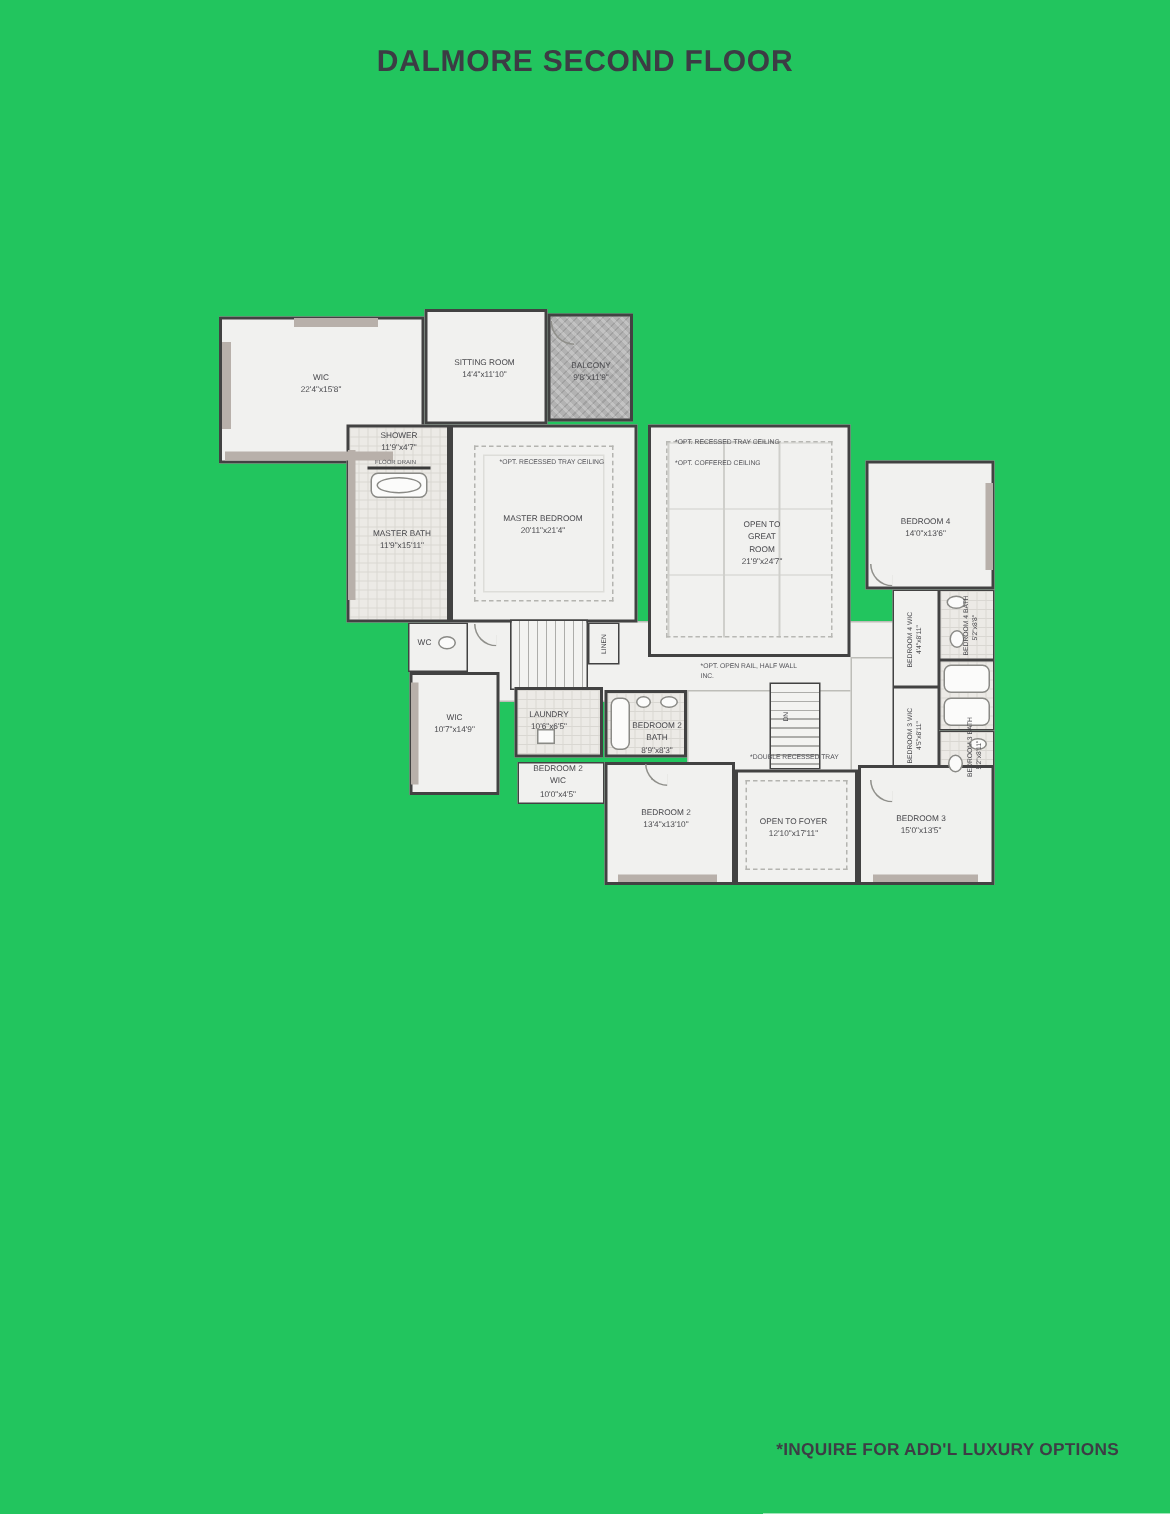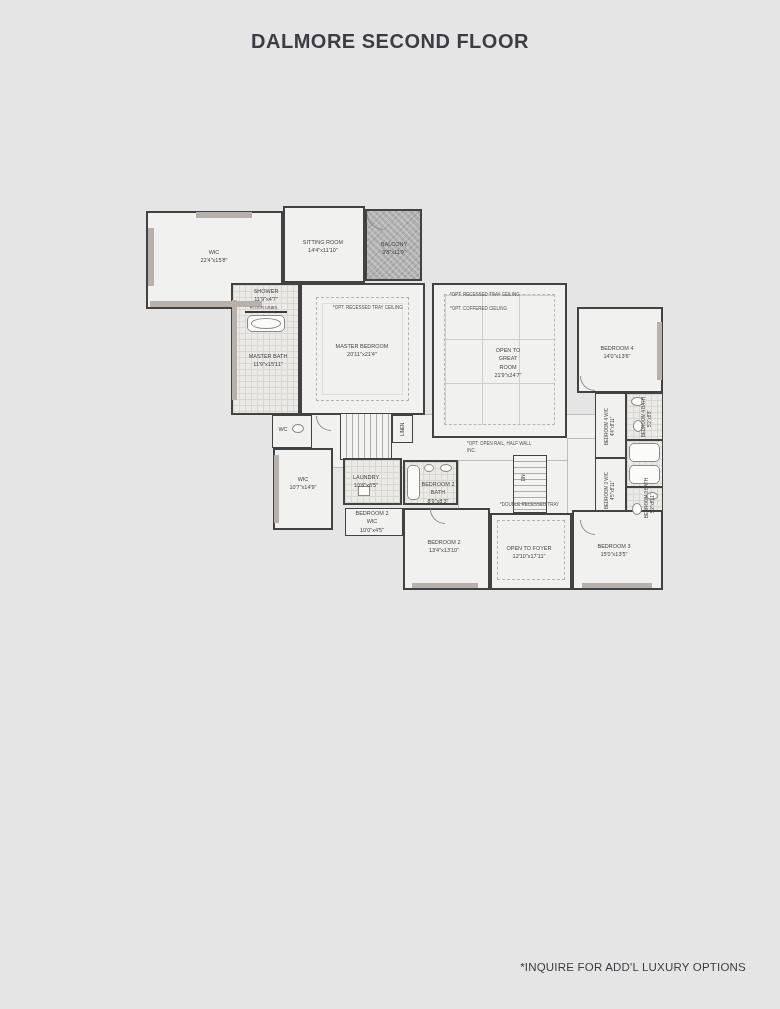--- a/index.html
+++ b/index.html
@@ -1,20 +1,20 @@
 <!DOCTYPE html>
 <html><head>
 <meta charset="utf-8">
 <style>
   html,body{margin:0;padding:0;background:#ffffff;}
-  #canvas{position:relative;width:780px;height:1009px;background:#e5e5e5;overflow:hidden;
+  #canvas{position:relative;width:780px;height:1009px;background:#22c55e;overflow:hidden;
           font-family:"Liberation Sans", sans-serif;color:#444;}
   .title{position:absolute;left:0;top:30px;width:780px;text-align:center;
          font-size:20px;font-weight:600;letter-spacing:.5px;color:#3c3c44;}
-  .footer{position:absolute;right:34px;top:961px;font-size:11.5px;font-weight:400;
+  .footer{position:absolute;right:34px;top:961px;font-size:11.5px;font-weight:700;
           letter-spacing:.2px;color:#3d3d45;}
   .badge{position:absolute;left:137px;top:111px;width:70px;height:70px;border-radius:50%;
          background:#1c1c1c;display:flex;align-items:center;justify-content:center;}
   .badge span{color:#fff;font-size:10.5px;font-weight:700;letter-spacing:.6px;}
   .room{position:absolute;box-sizing:border-box;background:#f1f1ef;border:2px solid #424242;}
   .thin{border-width:1.5px;}
   .backdrop{position:absolute;background:#f1f1ef;border:1px solid #bdbdb8;}
   .tiled{background-color:#eceae6;
          background-image:linear-gradient(#d9d7d2 1px, transparent 1px),
                           linear-gradient(90deg,#d9d7d2 1px, transparent 1px);

